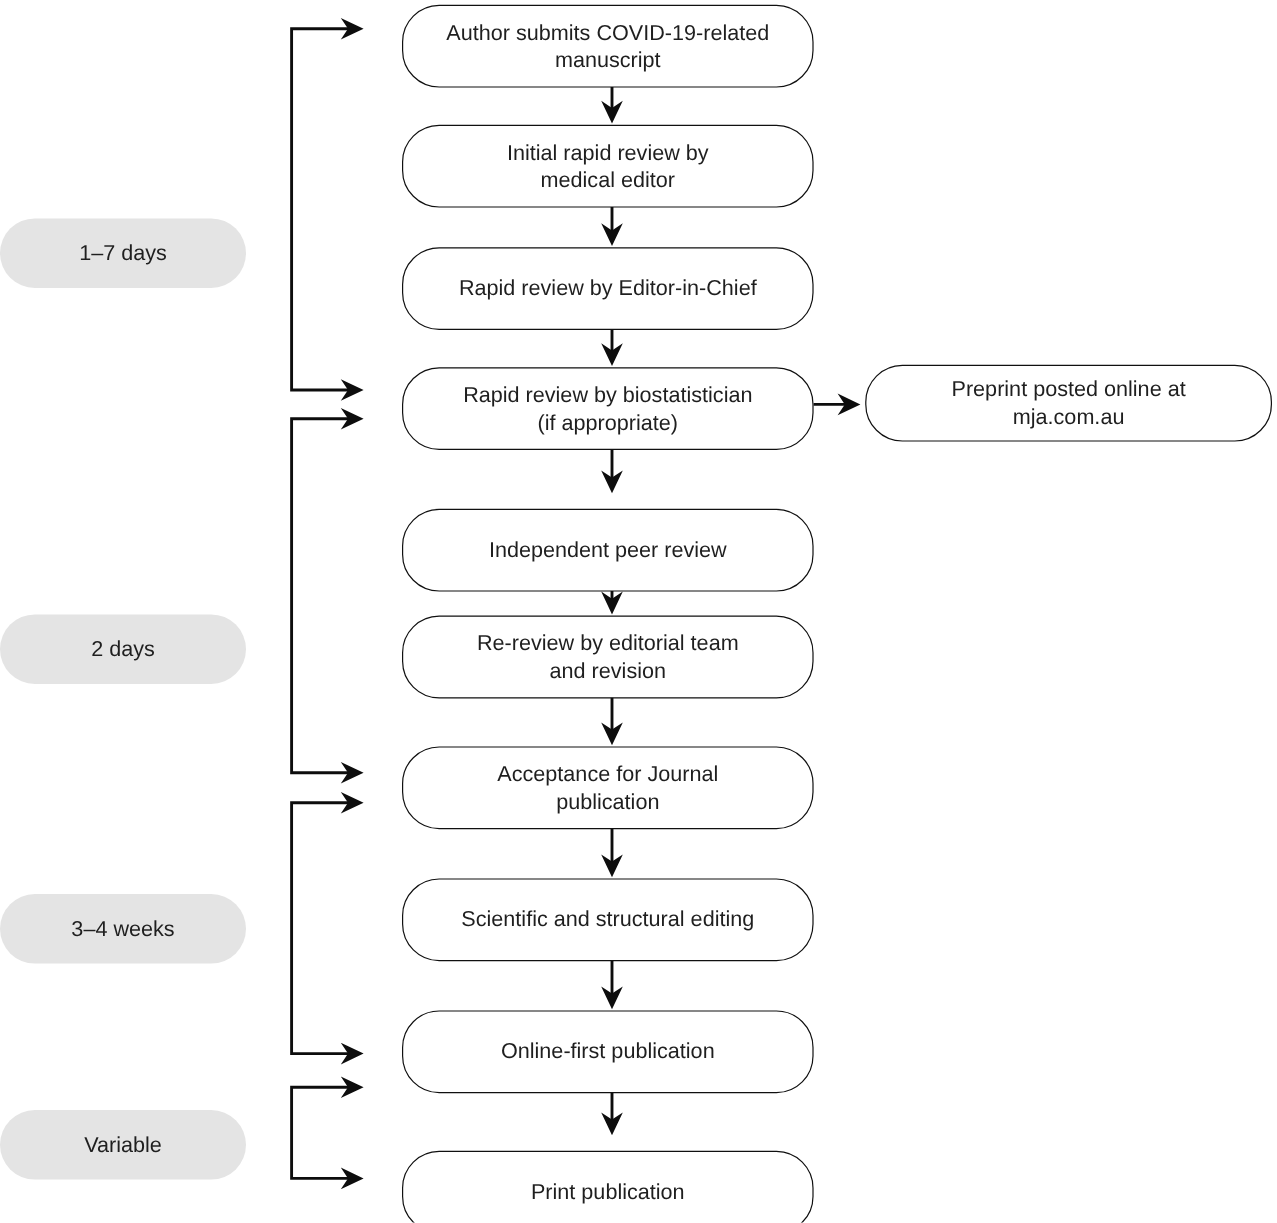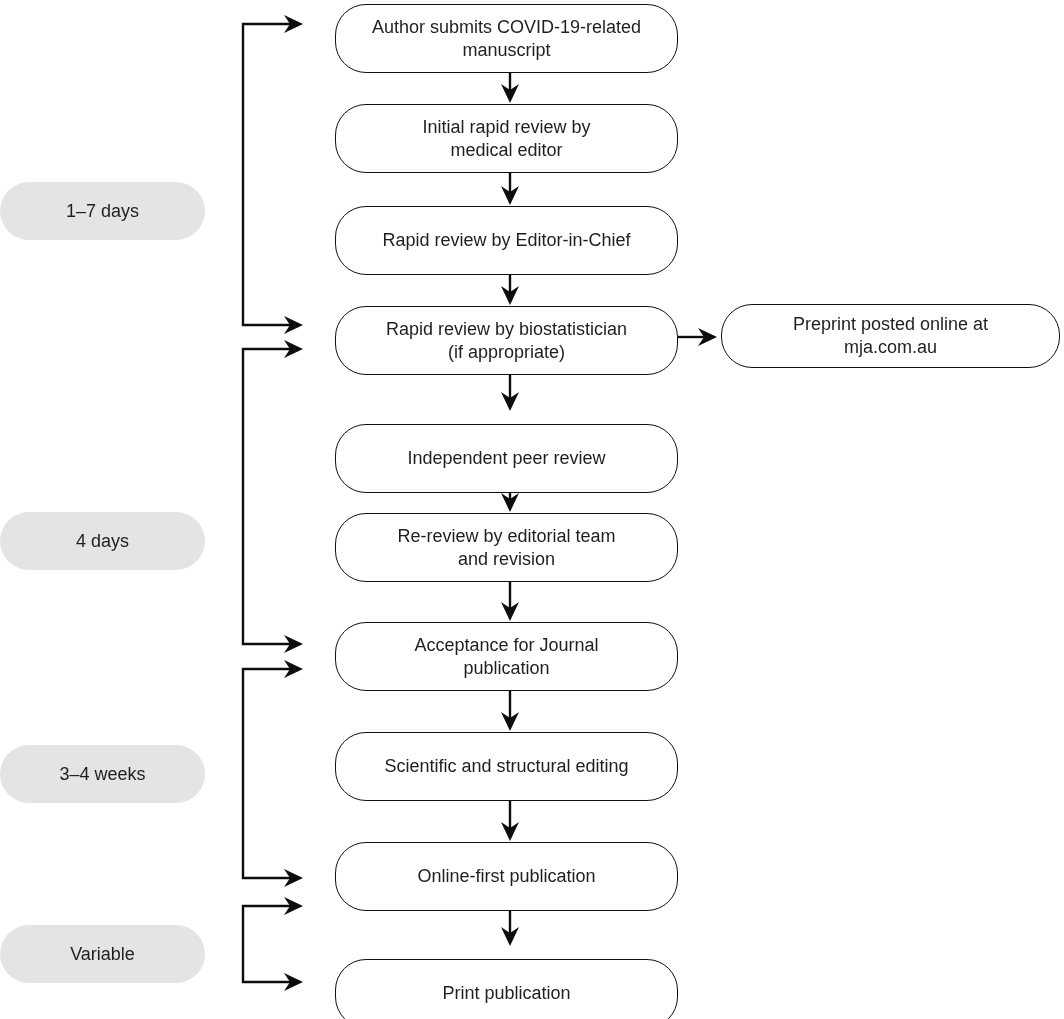--- a/index.html
+++ b/index.html
@@ -182,21 +182,21 @@
 
   <div class="box branch">
     <span>Preprint posted online at
 mja.com.au</span>
   </div>
 
   <div class="pill p1">
     <span>1–7 days</span>
   </div>
   <div class="pill p2">
-    <span>4 days</span>
+    <span>2 days</span>
   </div>
   <div class="pill p3">
     <span>3–4 weeks</span>
   </div>
   <div class="pill p4">
     <span>Variable</span>
   </div>
 
 </div>
 

